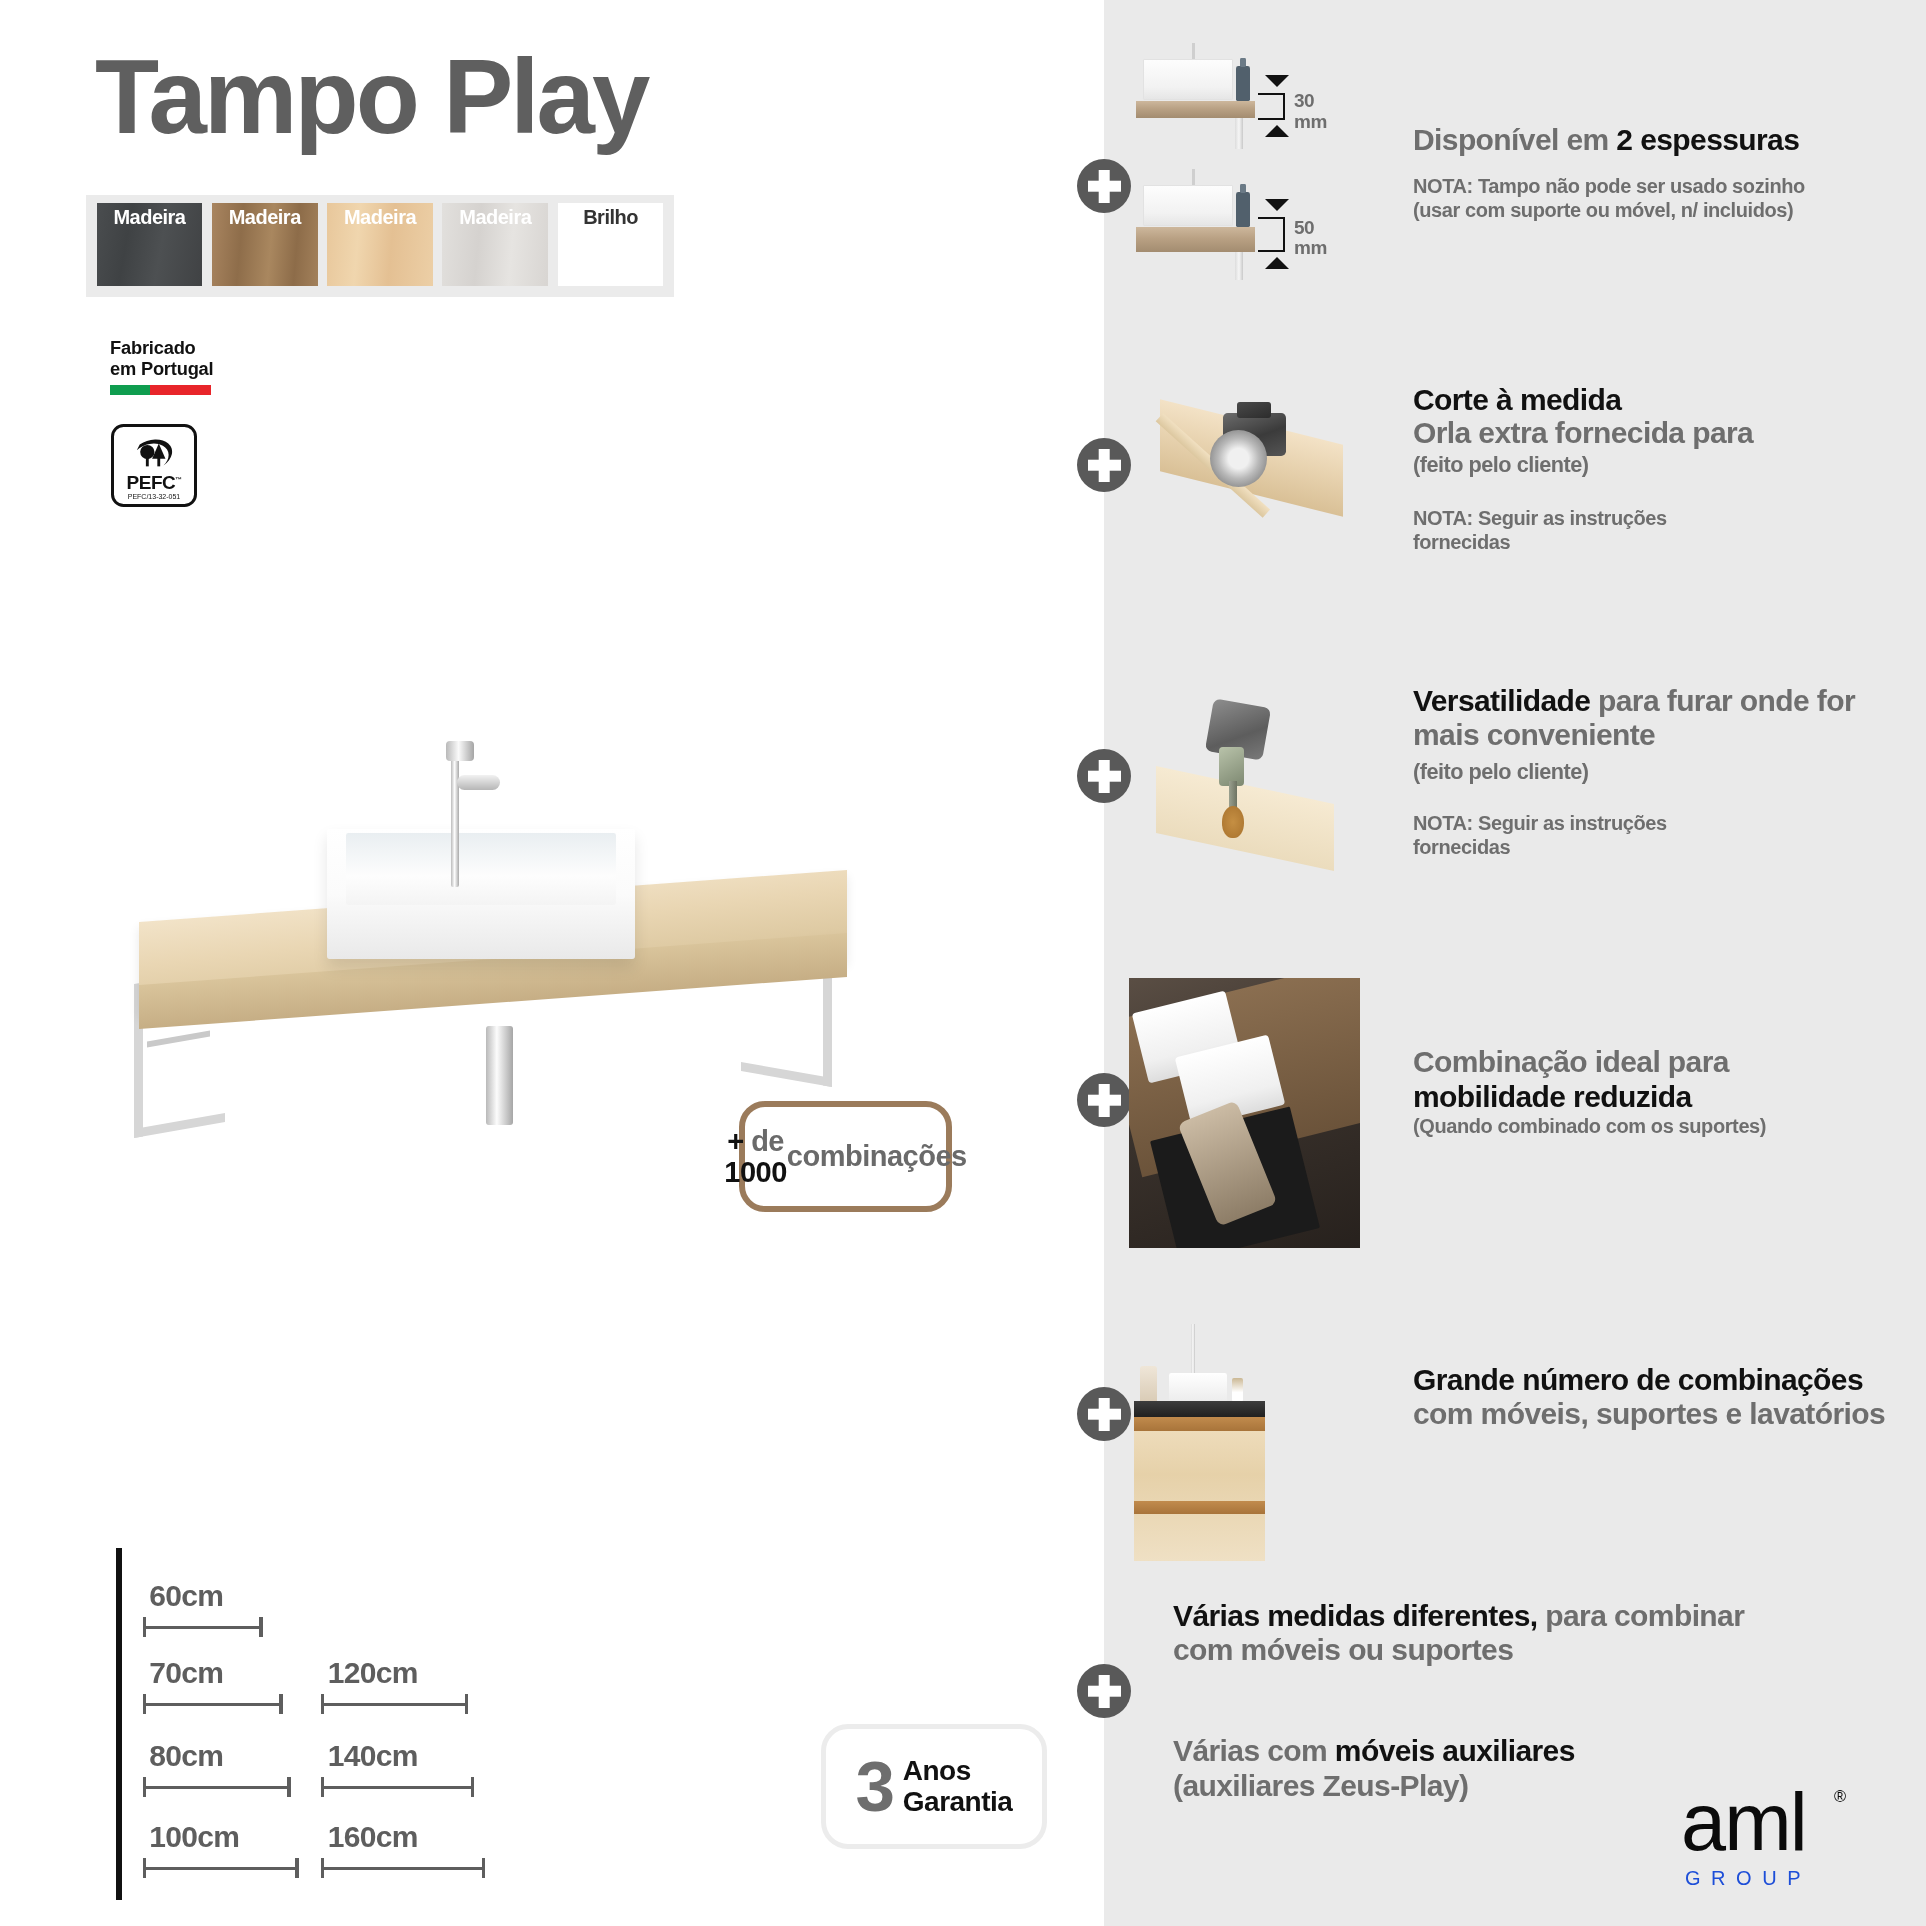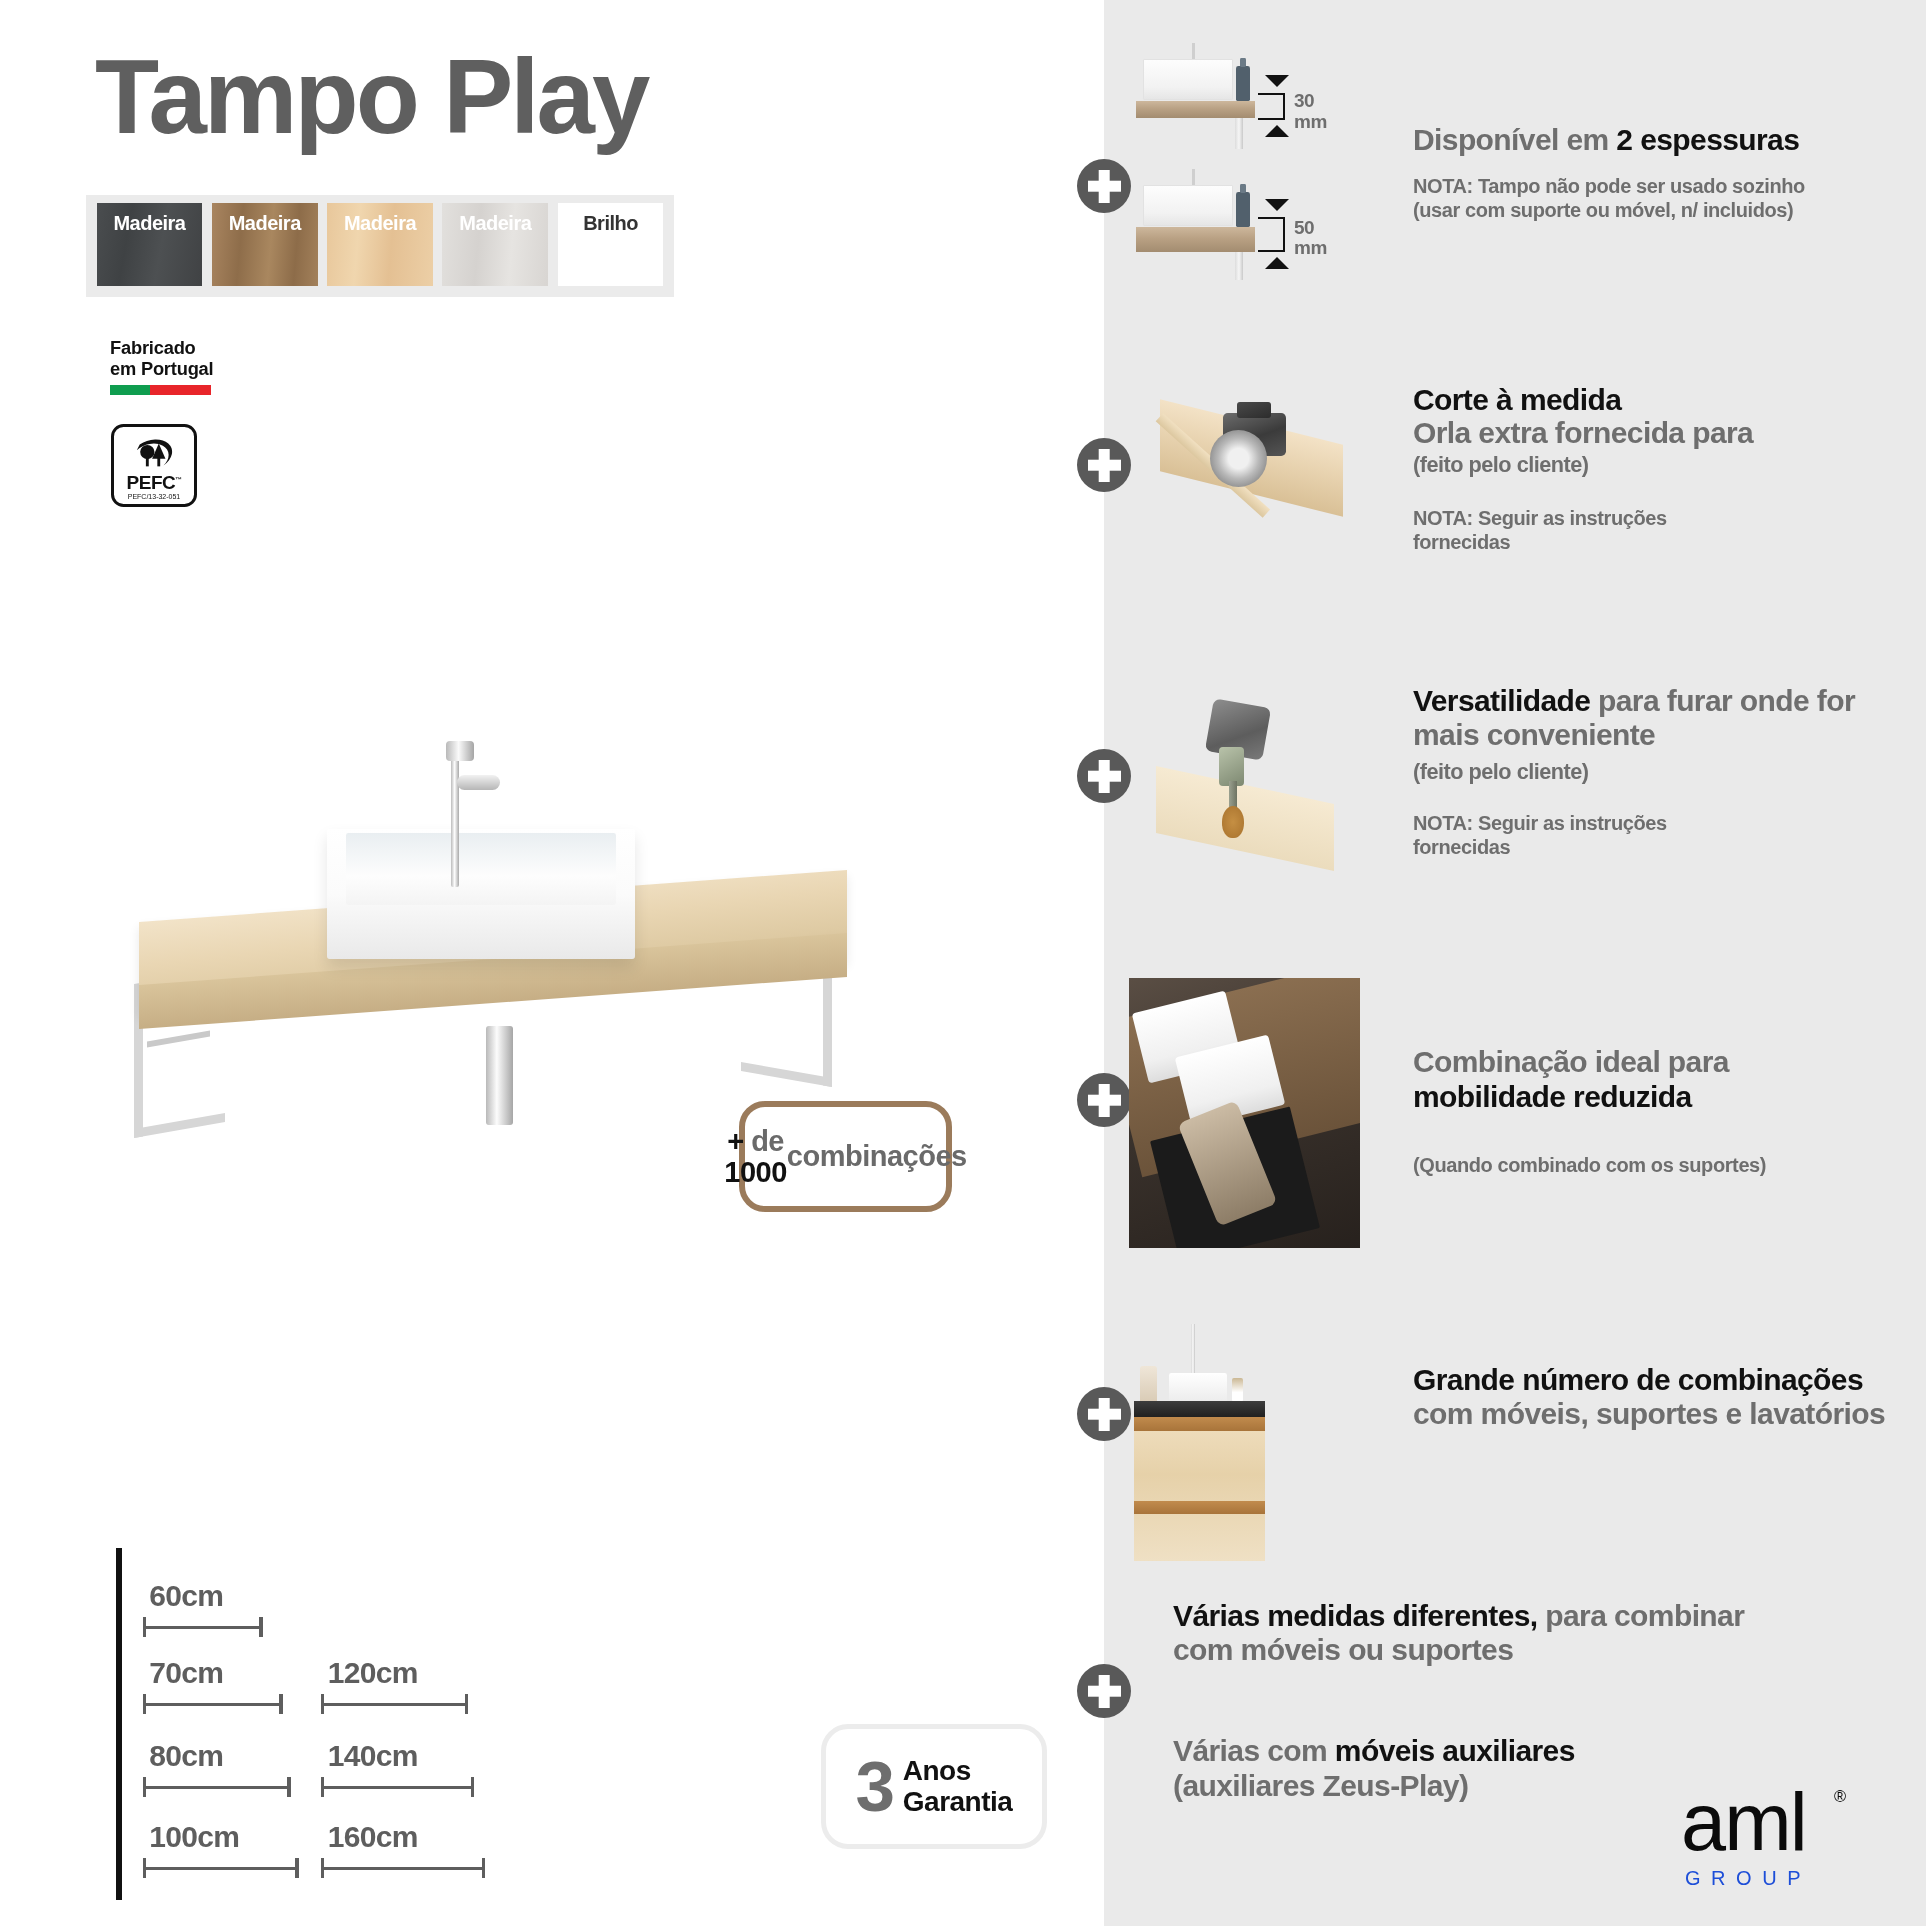--- a/index.html
+++ b/index.html
@@ -27,21 +27,21 @@
 
   
   .swatch-strip {
     position: absolute; left: 86px; top: 195px;
     width: 588px; height: 102px; background: #ebebeb;
     display: flex; align-items: flex-start; padding: 8.2px 10.6px;
     gap: 9.6px;
   }
   .swatch {
     width: 110px; height: 83px; position: relative;
-    display: flex; justify-content: center; padding-top: 10px;
+    display: flex; justify-content: center; padding-top: 4px;
   }
   .swatch-label {
     font-size: 20px; font-weight: 700; line-height: 1;
     letter-spacing: -0.5px;
   }
   .sw-light-text .swatch-label { color: #ffffff; }
   .sw-dark-text  .swatch-label { color: #333333; }
   .sw1 { background: linear-gradient(100deg,#4a4d4f 0%,#3f4244 30%,#4d5052 60%,#404244 100%); }
   .sw2 { background: linear-gradient(95deg,#a98560 0%,#8e6d4a 28%,#a9875f 55%,#8d6c49 78%,#a3815b 100%); }
   .sw3 { background: linear-gradient(95deg,#e8c79b 0%,#f0d6ae 30%,#e4c093 60%,#eccfa6 100%); }
@@ -506,21 +506,21 @@
     <div class="mob-basin" style="left:53px; top:67px; width:96px; height:72px; transform: rotate(-14deg);"></div>
     <div class="mob-chair" style="left:34px; top:144px; width:144px; height:125px; transform: rotate(-14deg);"></div>
     <div class="mob-person" style="left:67px; top:130px; width:63px; height:111px; transform: rotate(-22deg);"></div>
   </div>
 
   <div class="feature" style="left:1413px; top:1045px; width:491px;">
     <div class="f-head">Combinação ideal para</div>
     <div class="f-head" style="margin-top:1.9px;">
       <b>mobilidade reduzida</b>
     </div>
-    <div class="f-note" style="margin-top:39px;">(Quando combinado com os suportes)</div>
+    <div class="f-note" style="">(Quando combinado com os suportes)</div>
   </div>
 
   <div class="plus-icon" style="left:1077px; top:1387px;"></div>
 
   <div class="feature photo" style="left:1134px; top:1319px; width:226px; height:246px;">
     <div class="furn-tap" style="left:57px; top:4.8px; height:58px;"></div>
     <div class="furn-bottle" style="left:5.8px; top:47px; width:17.3px; height:38px;"></div>
     <div class="furn-basin" style="left:35px; top:54px; width:58px; height:29px;"></div>
     <div class="furn-brush" style="left:98px; top:59px; width:10.6px; height:24px;"></div>
     <div class="furn-top" style="left:0; top:82px; width:131px; height:16.4px;"></div>

